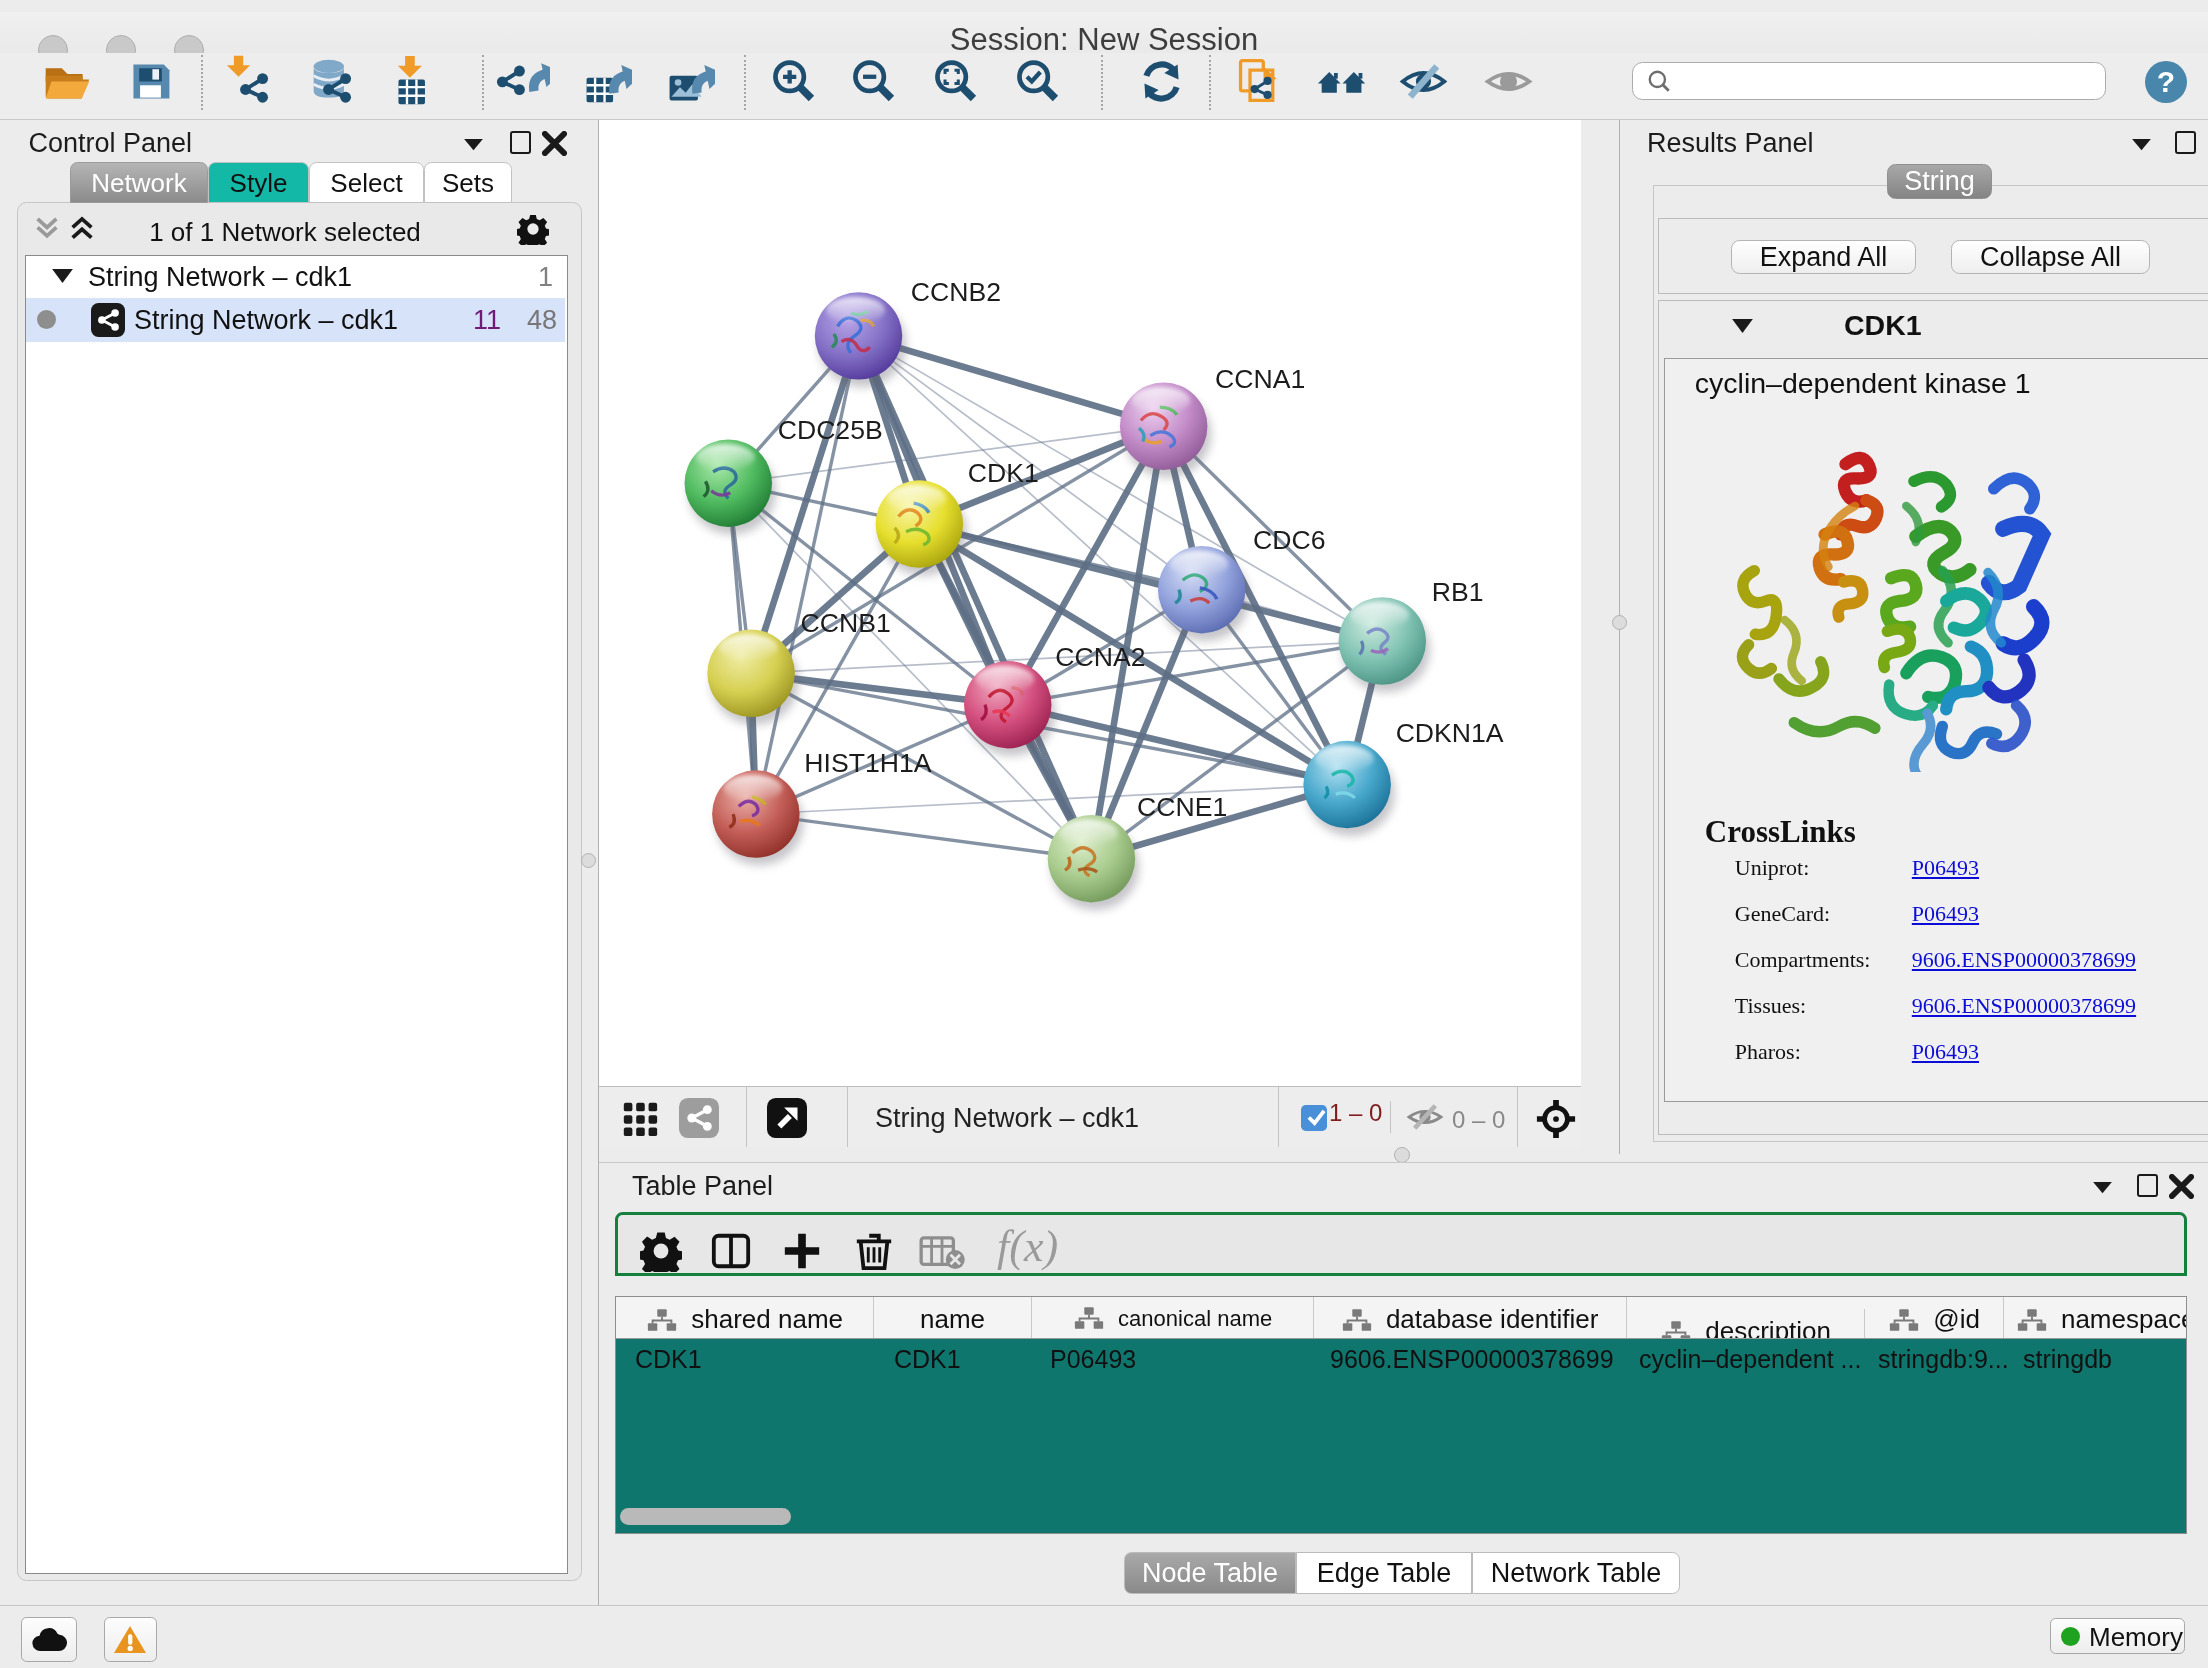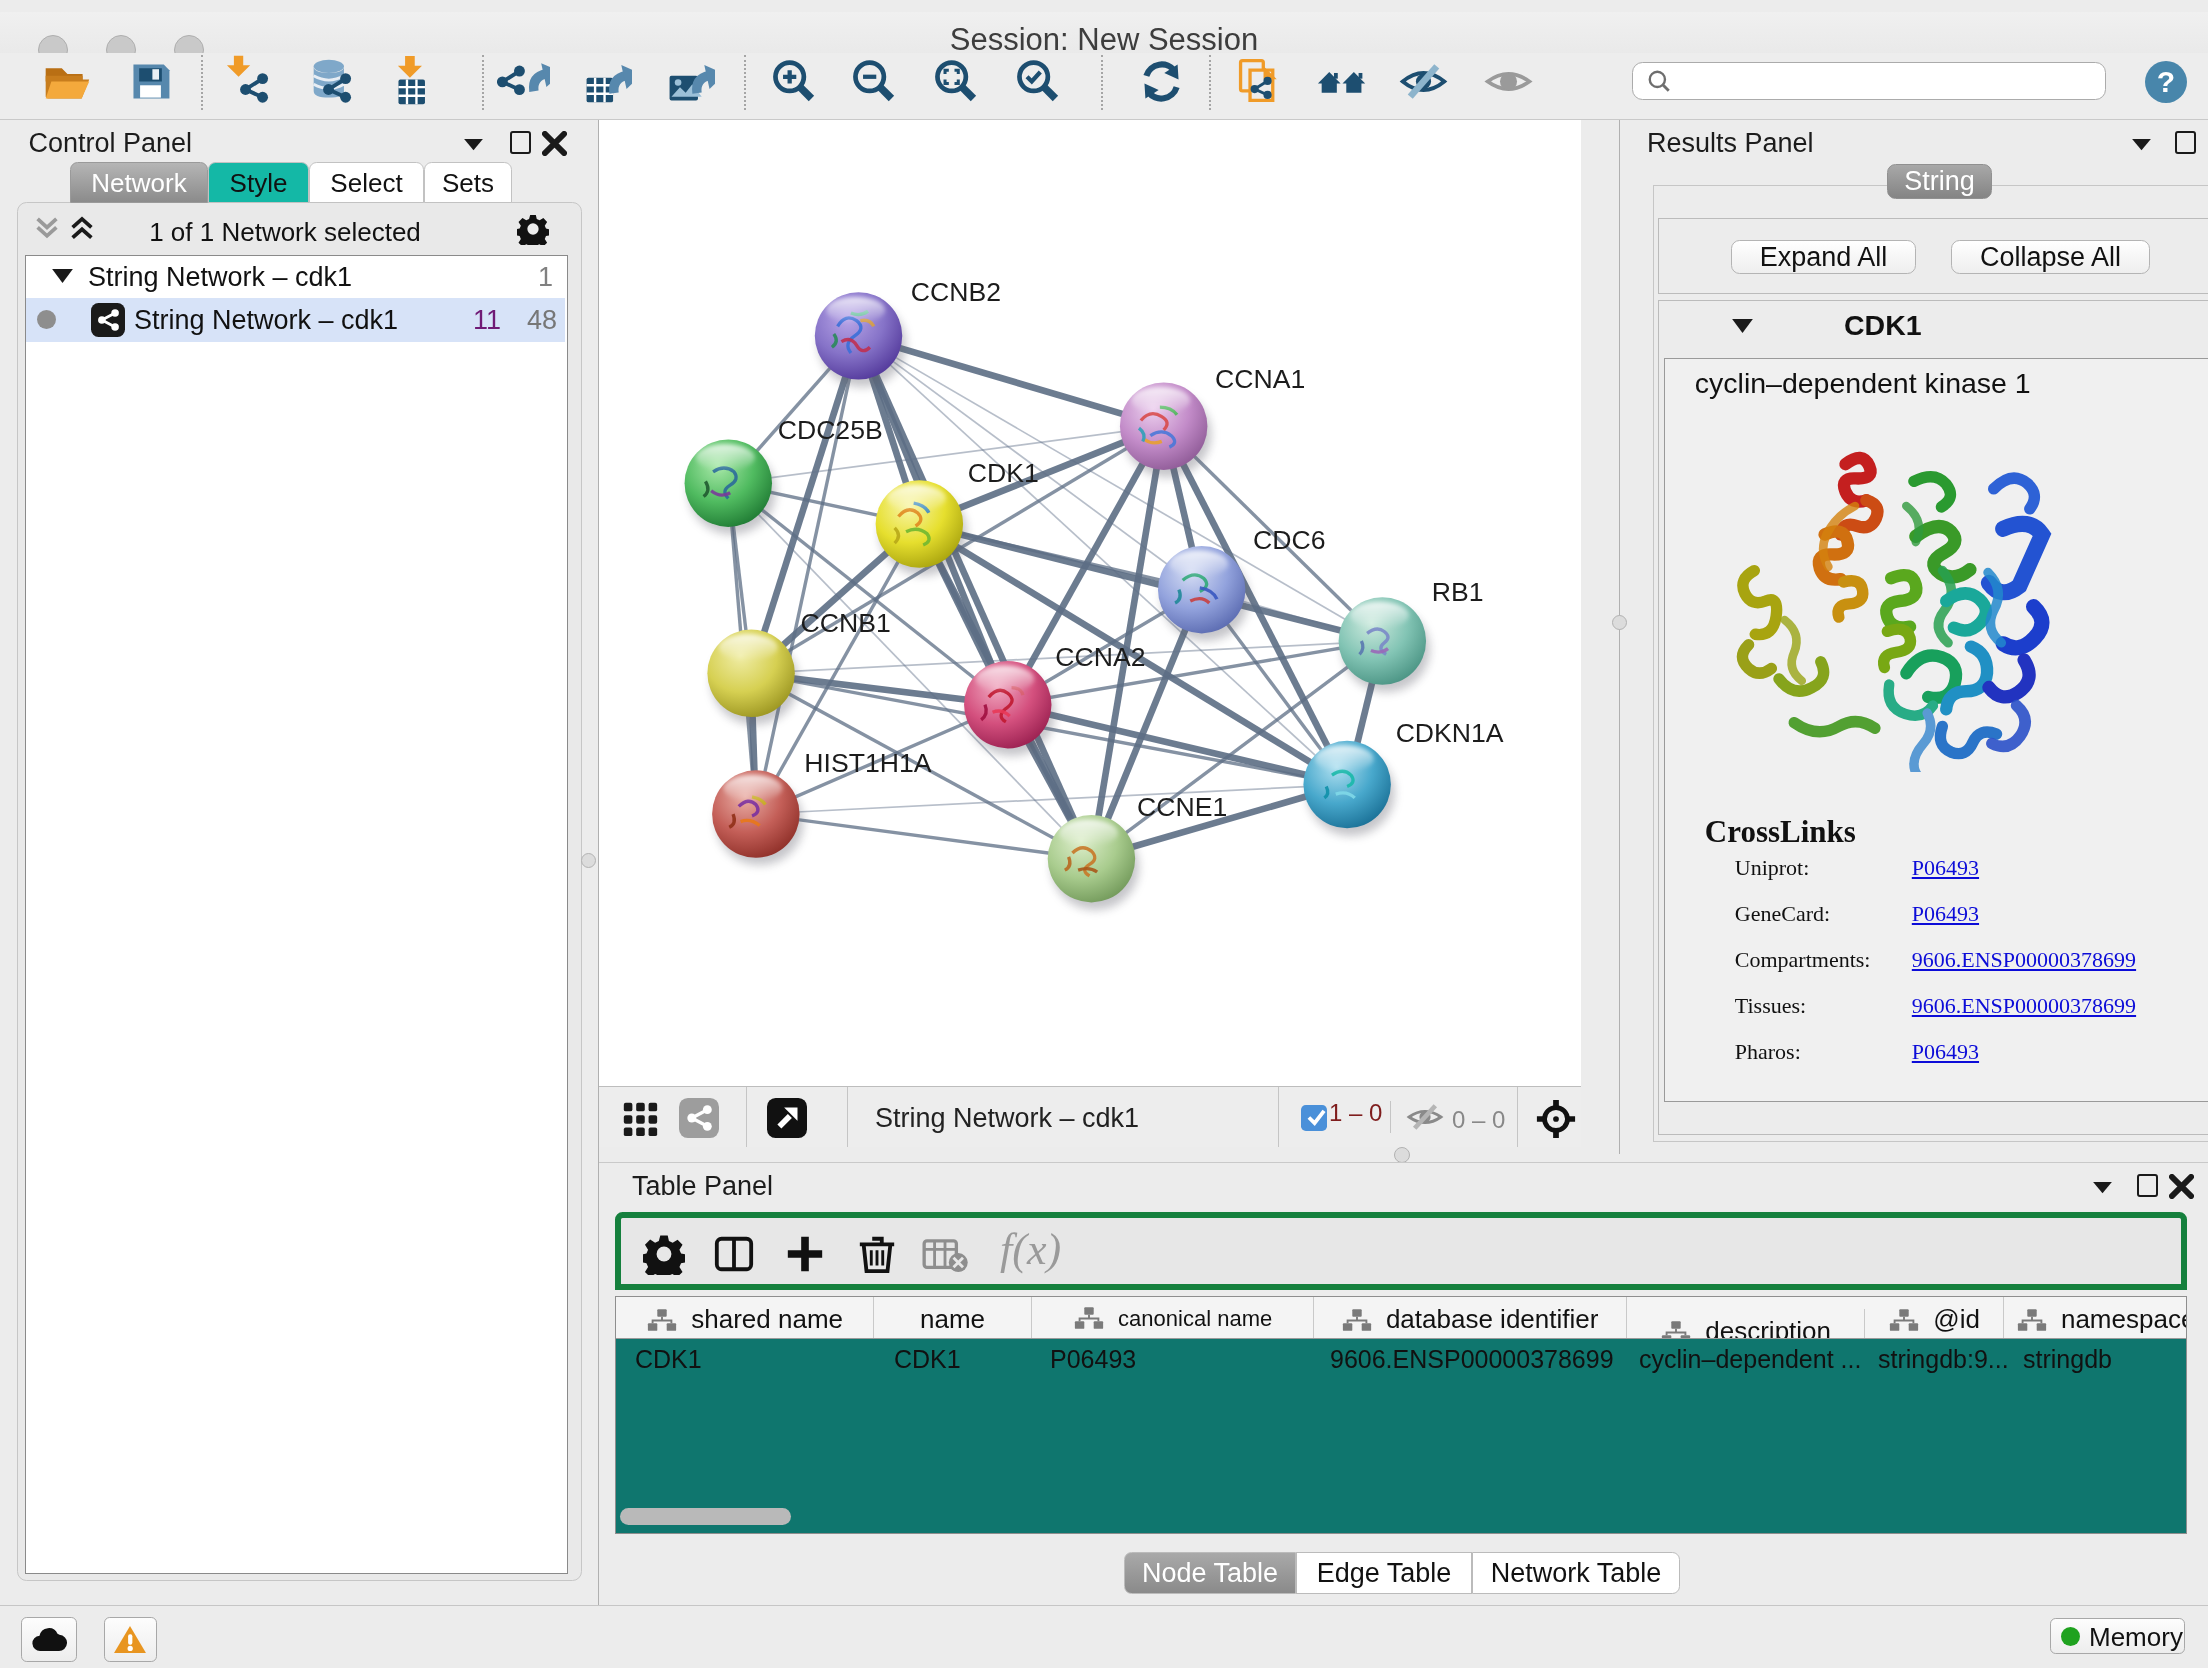--- a/index.html
+++ b/index.html
@@ -607,21 +607,21 @@
 <div class="abs" style="left:599px;top:1162px;width:1609px;height:443px;background:#ececec;border-top:1px solid #c9c9c9;">
  <div class="abs hdrtxt" style="left:33px;top:7.6px;">Table Panel</div>
  <svg class="abs" style="left:1492px;top:17px;" width="23" height="15" viewBox="0 0 24 16">
       <path d="M2,2 h20 l-10,12z" fill="#1a1a1a"></path>
     </svg>
  <div class="abs" style="left:1538px;top:11.4px;width:21px;height:23px;border:2.9px solid #1a1a1a;border-radius:2.9px;"></div>
  <svg class="abs" style="left:1570px;top:10.5px;" width="25" height="25" viewBox="0 0 26 26">
       <path d="M3,3 L23,23 M23,3 L3,23" stroke="#1a1a1a" stroke-width="6" stroke-linecap="round"></path>
     </svg>
 
- <div class="abs" style="left:16px;top:49px;width:1572px;height:78px;background:#e7e7e7;border:6px solid #15803d;border-radius:7.6px 7.6px 0 0;">
+ <div class="abs" style="left:16px;top:49px;width:1572px;height:64px;background:#e7e7e7;border:3px solid #15803d;border-radius:7.6px 7.6px 0 0;">
    <div class="abs" style="left:22px;top:15px;">
         <svg width="42" height="42" viewBox="0 0 34 34">
           <path fill="#111" d="M14,2 h6 l1,4.5 3,1.3 4,-2.4 4,4.2 -2.5,3.9 1.3,3 4.5,1 v6 l-4.5,1 -1.3,3 2.5,4 -4.2,4.2 -4,-2.5 -3,1.3 -1,4.5 h-6 l-1,-4.5 -3,-1.3 -4,2.5 -4.2,-4.2 2.5,-4 -1.3,-3 -4.5,-1 v-6 l4.5,-1 1.3,-3 -2.5,-4 4.2,-4.2 4,2.5 3,-1.3z"></path>
           <circle cx="17" cy="17" r="6" fill="#e7e7e7"></circle>
         </svg>
       </div>
    <svg class="abs" style="left:92px;top:15px;" width="42" height="42" viewBox="0 0 44 44">
         <rect x="4" y="6" width="36" height="32" rx="5" fill="none" stroke="#111" stroke-width="4"></rect>
         <path d="M22,6 v32" stroke="#111" stroke-width="4"></path>
       </svg>

